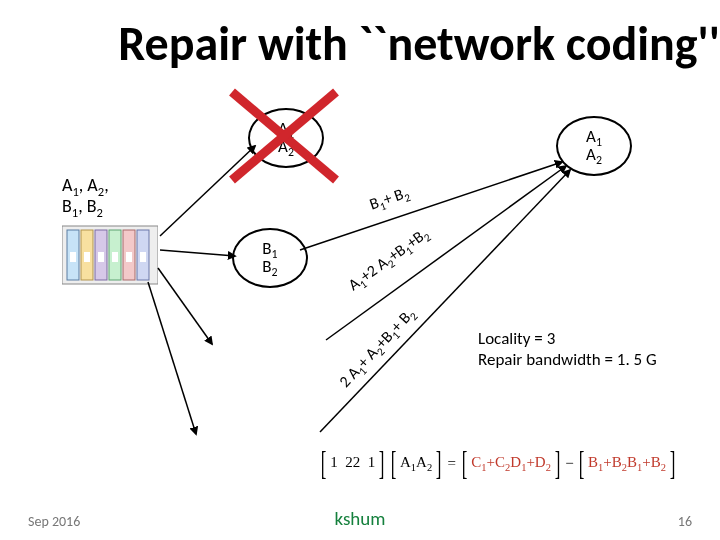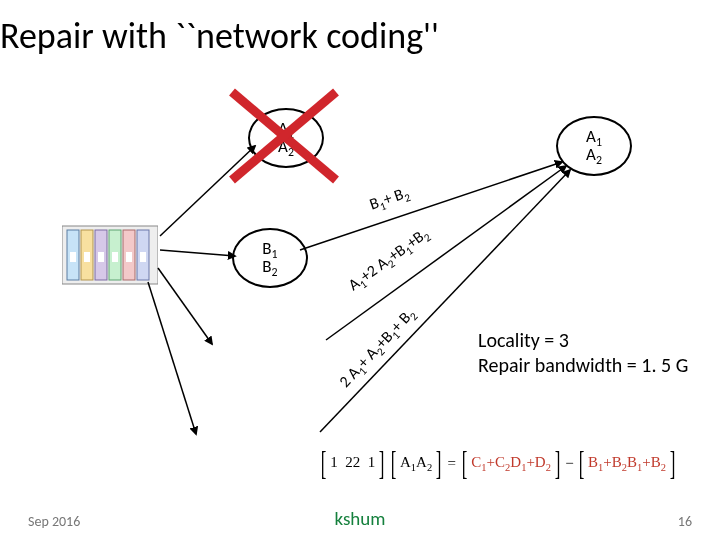--- a/index.html
+++ b/index.html
@@ -15,23 +15,23 @@
   .slide {
     position: relative;
     width: 720px;
     height: 540px;
   }
   .title {
     position: absolute;
     top: 14px;
     left: 0;
     width: 100%;
-    text-align: left;
-    font-size: 36px;
-    font-weight: 400;
+    text-align: right;
+    font-size: 48px;
+    font-weight: 700;
   }
   .footer-left {
     position: absolute;
     bottom: 10px;
     left: 28px;
     font-size: 14px;
     color: #777;
   }
   .footer-center {
     position: absolute;
@@ -82,21 +82,21 @@
   
   .cross {
     position: absolute;
     pointer-events: none;
   }
   
   .locality-box {
     position: absolute;
     left: 478px;
     top: 328px;
-    font-size: 20px;
+    font-size: 17px;
     line-height: 1.25;
   }
   
   .matrix {
     position: absolute;
     left: 318px;
     top: 438px;
     width: 348px;
     height: 50px;
     font-family: "Times New Roman", serif;
@@ -124,20 +124,21 @@
     width: 720px; height: 540px;
     pointer-events: none;
   }
 </style>
 </head>
 <body>
 <div class="slide">
 
 <div class="title">Repair with ``network coding''</div>
 
+<div class="src-label">A<sub>1</sub>, A<sub>2</sub>,<br>B<sub>1</sub>, B<sub>2</sub></div>
 
 <div class="server">
   <svg viewBox="0 0 96 66" width="96" height="66">
     <rect x="0" y="4" width="96" height="58" fill="#eee" stroke="#888"></rect>
     <rect x="5" y="8" width="12" height="50" fill="#c7e3f7" stroke="#5a7da1"></rect>
     <rect x="19" y="8" width="12" height="50" fill="#f8e0a0" stroke="#b2944e"></rect>
     <rect x="33" y="8" width="12" height="50" fill="#d6c8e8" stroke="#7a6aa1"></rect>
     <rect x="47" y="8" width="12" height="50" fill="#c7f0cf" stroke="#5ca271"></rect>
     <rect x="61" y="8" width="12" height="50" fill="#f3c9c9" stroke="#a86a6a"></rect>
     <rect x="75" y="8" width="12" height="50" fill="#cfd7f2" stroke="#6a77a8"></rect>

